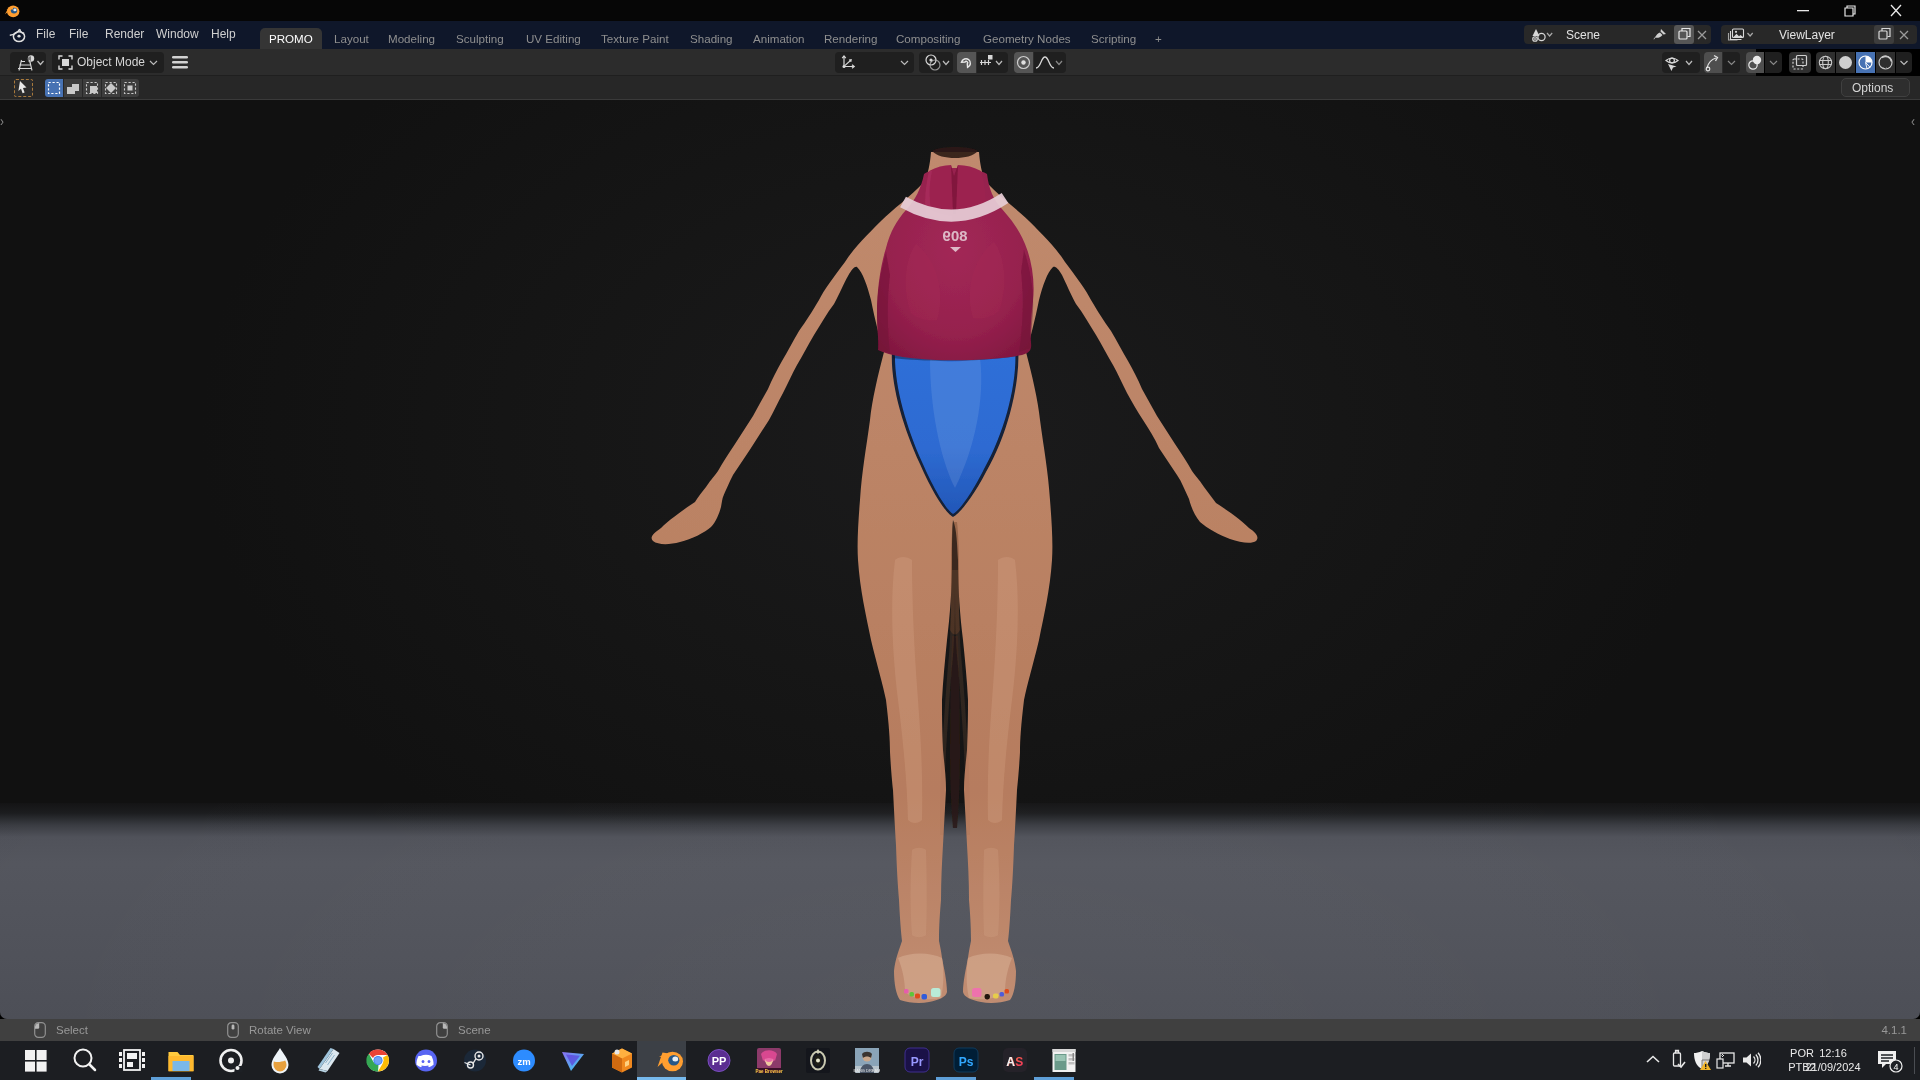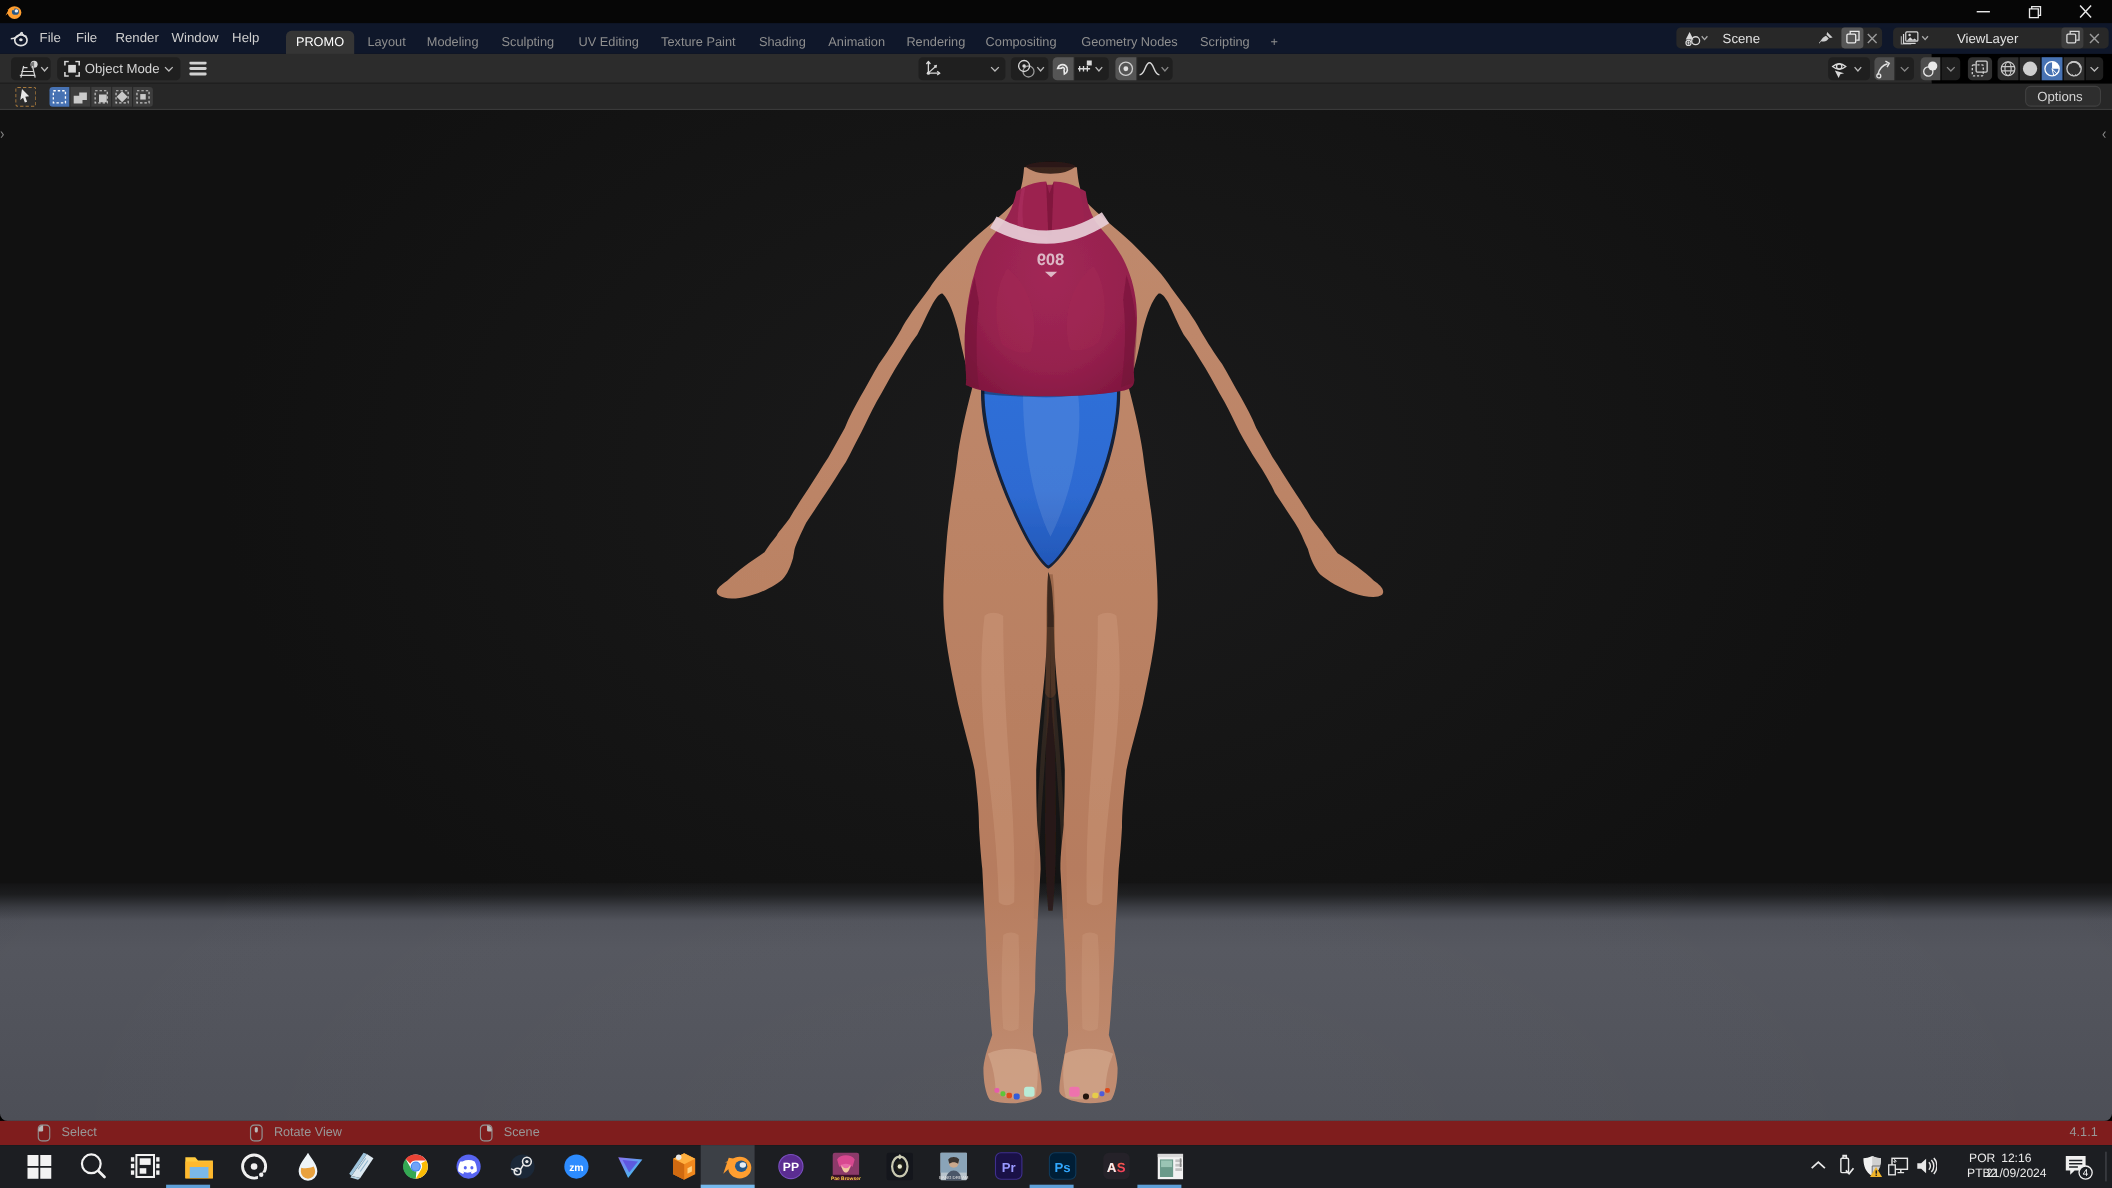--- a/index.html
+++ b/index.html
@@ -30,21 +30,21 @@
   #vp-upper { position:absolute; left:0; top:0; width:1920px; height:719px;
      background:radial-gradient(ellipse 760px 520px at 960px 330px, #1b1b1c 0%, #161616 50%, #111111 100%); }
   #vp-floor { position:absolute; left:0; top:703px; width:1920px; height:216px;
      background:linear-gradient(180deg, #141415 0%, #1c1d1f 10px, #3a3c42 22px, #50525a 34px, #54565e 60px, #51535b 130px, #4d4f57 216px); }
   #vp-floor::after { content:""; position:absolute; inset:0;
      background:radial-gradient(ellipse 1600px 700px at 960px 220px, rgba(255,255,255,0.03) 0%, rgba(0,0,0,0) 60%, rgba(0,0,0,0.06) 100%); }
 
   .edgearrow { position:absolute; top:14px; font-size:12px; color:#888888; transform:scaleY(1.25); }
 
   
-  #statusbar { left:0; top:1019px; width:1920px; height:22px; background:#7f1d1d; color:#989898; font-size:11.5px;padding-left:44px; }
+  #statusbar { left:0; top:1019px; width:1920px; height:22px; background:#404040; color:#989898; font-size:11.5px;padding-left:44px; }
 
   
   #taskbar { left:0; top:1041px; width:1920px; height:39px; background:#1c1e22; }
   .tbslot { position:absolute; top:0; width:48px; height:39px; }
   .tray { position:absolute; color:#eaeaea; font-size:11px; }
 </style>
 </head>
 <body>
 
 <div id="titlebar" class="abs">

